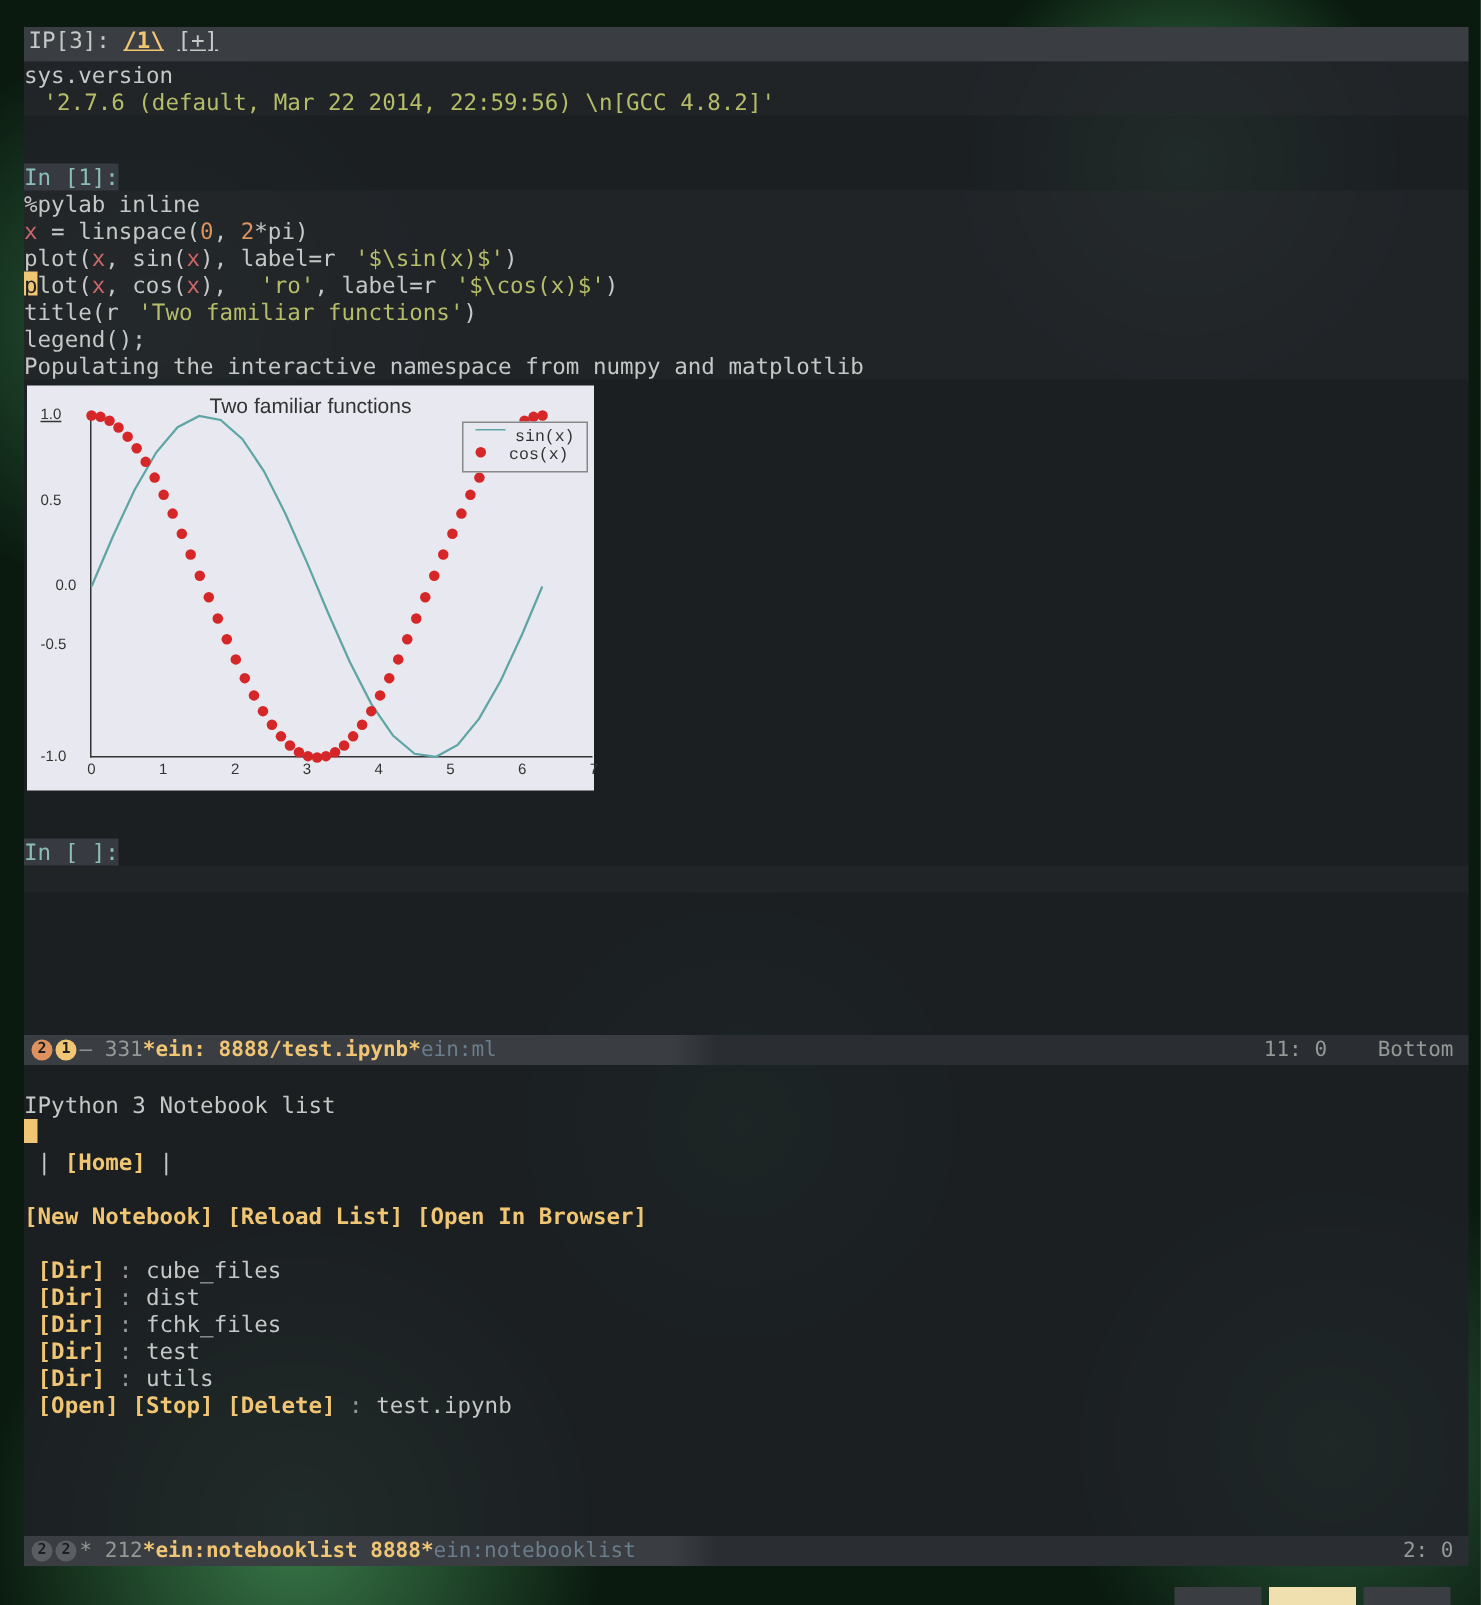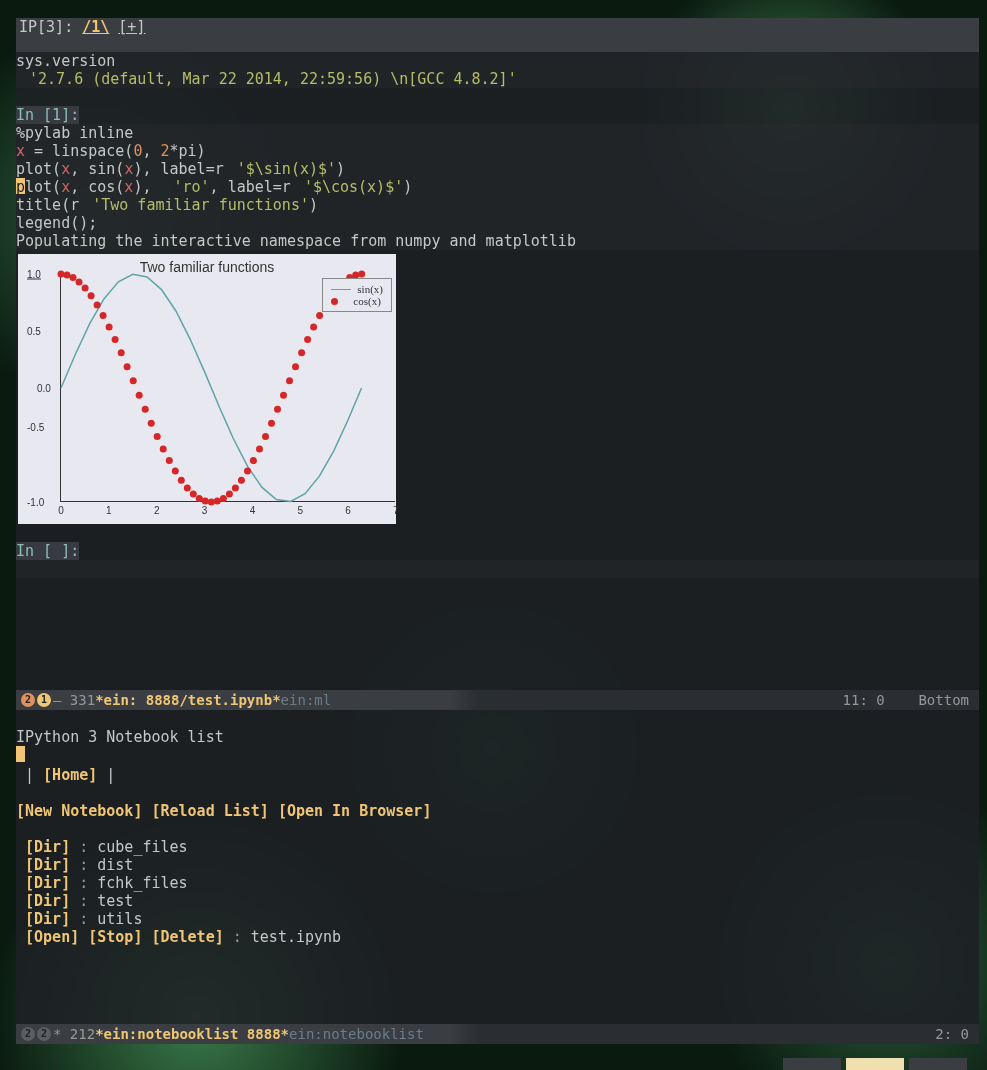--- a/index.html
+++ b/index.html
@@ -34,30 +34,30 @@
   position: absolute;
   left: 0; width: 100%;
   background: rgba(30,32,36,0.88);
 }
 .pane-top { top: 0; height: 672px; }
 .pane-mid { top: 692px; height: 316px; }
 .header-line {
   background: #3a3d42;
   padding: 0 3px;
   color: #c5c8c6;
-  height: 34px;
+  height: 23px;
 }
 .tablink { text-decoration: underline; color: #f0c674; font-weight:bold; }
 .tablink-other { text-decoration: underline; color: #c5c8c6; }
 .code { white-space: pre; line-height: 18px; }
 .var { color: #cc6666; }
 .str { color: #b5bd68; padding-left: 13px; }
 .num { color: #de935f; }
 .out { color: #969896; }
-.prompt { background:#373b41; color:#8abeb7; display:inline-block; }
+.prompt { background:#373b41; color:#8abeb7; display:inline-block;margin-top:14px; }
 .cell-content { background: rgba(40,42,46,0.5); }
 .modeline {
   position: absolute;
   left: 0; width: 100%; height: 20px;
   background: linear-gradient(90deg, #3a3d42 0%, #3a3d42 45%, #2a2d32 48%, #2a2d32 100%);
   display: flex; align-items: center;
   font-size: 14px; color: #969896;
   padding-left: 5px;
 }
 .modeline1 { top: 672px; }
@@ -73,21 +73,21 @@
 .cursor { background:#f0c674; color:#1d1f21; display:inline-block; width:9px; height:16px; vertical-align:baseline; }
 .chart-box {
   width: 378px; height: 270px;
   background: #e8e8f0;
   margin-left: 2px; margin-top:4px;
   position: relative;
 }
 .chart-title { text-align:center; font-size:14px; color:#333; padding-top:5px; font-family:sans-serif; }
 .axes { position:absolute; left:42px; top:20px; width:335px; height:228px; border-left:1px solid #333; border-bottom:1px solid #333; }
 .legend-box { position:absolute; right:3px; top:4px; background:#e8e8f0; border:1px solid #888; padding:4px 8px; font-size:11px; font-family:serif; color:#333; }
-.legend-row { display:flex; align-items:center; gap:6px; }
+.legend-row { display:flex; align-items:flex-start; gap:6px;font-family:Liberation Mono, monospace; }
 .leg-line { width:20px; height:1px; background:#5fa5a5; }
 .leg-dot { width:7px; height:7px; border-radius:50%; background:#d62728; }
 .ytick { position:absolute; left:-34px; font-size:10px; color:#333; font-family:sans-serif; transform:translateY(-50%); }
 .xtick { position:absolute; bottom:-15px; font-size:10px; color:#333; font-family:sans-serif; transform:translateX(-50%); }
 svg { position:absolute; left:0; top:0; width:100%; height:100%; overflow:visible; }
 .taskbar-box { position:absolute; right:20px; bottom:0; display:flex; gap:5px; z-index:2; }
 .tb { width:58px; height:12px; }
 </style>
 </head>
 <body>

